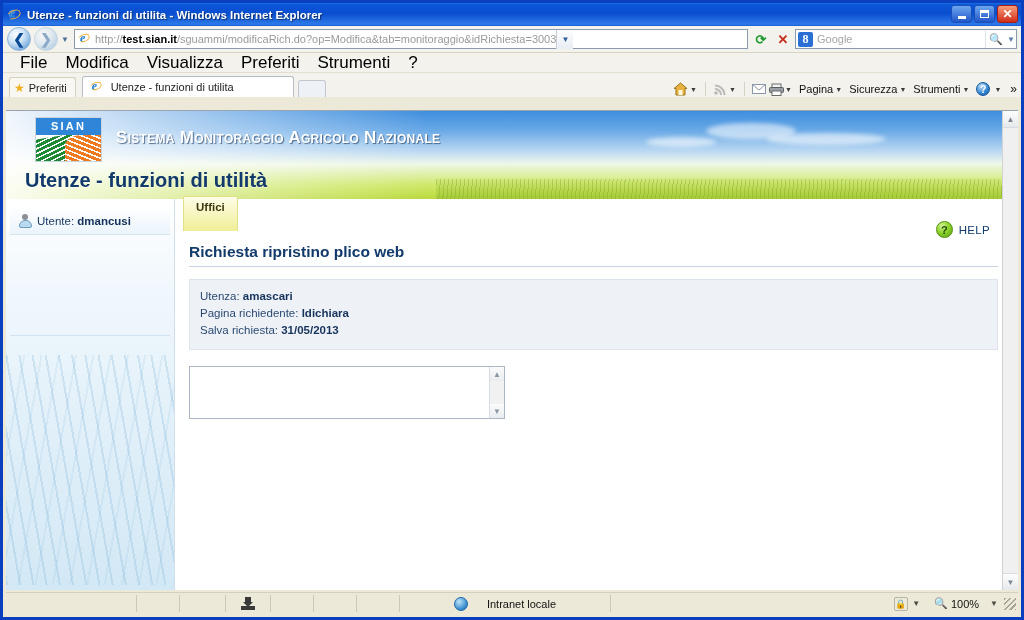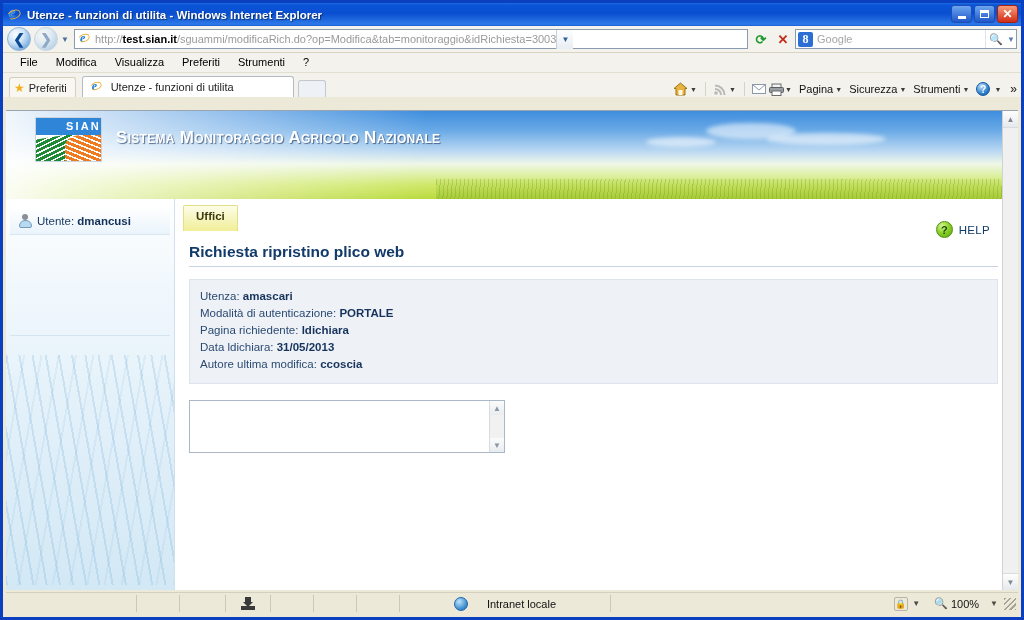--- a/index.html
+++ b/index.html
@@ -117,21 +117,21 @@
     display:flex;align-items:center;justify-content:center;color:#2b6fd4;font-size:11px;
   }
   .searchdrop{width:10px;color:#5b7fa8;font-size:8px;text-align:center;}
 
   
   .menubar{
     height:19px;background:#f3f2ec;display:flex;align-items:center;
     padding-left:8px;border-bottom:1px solid #e3dfd0;
   }
   .menuitem{
-    padding:0 9px;font-size:11px;color:#000;line-height:19px;
+    padding:0 9px;font-size:17px;color:#000;line-height:19px;
   }
 
   
   .favrow{
     height:24px;background:#f3f2ec;display:flex;align-items:flex-end;
     padding-left:6px;position:relative;
   }
   .favbtn{
     display:flex;align-items:center;height:20px;padding:0 8px 0 4px;
     border:1px solid #d4cfbe;border-bottom:none;background:#f8f7f1;
@@ -191,21 +191,21 @@
   .banner .cloud{
     position:absolute;border-radius:50%;background:rgba(255,255,255,.55);filter:blur(2px);
   }
   .logo{
     position:absolute;left:29px;top:6px;width:67px;height:45px;
     background:#fff;border:1px solid #c9d4de;box-sizing:border-box;
     overflow:hidden;
   }
   .logo .top{
     height:17px;background:#2f86d8;color:#fff;font-size:11px;font-weight:bold;
-    letter-spacing:2.2px;text-align:right;line-height:17px;
+    letter-spacing:2.2px;text-align:center;line-height:17px;
   }
   .logo .fields{position:absolute;left:0;top:17px;width:100%;height:28px;background:#fff;overflow:hidden;}
   .logo .grn{
     position:absolute;left:-4px;top:2px;width:40px;height:26px;
     background:repeating-linear-gradient(-18deg,#1f8a35 0px,#1f8a35 3px,#fff 3px,#fff 4.6px);
     transform:skewY(-9deg);
   }
   .logo .org{
     position:absolute;right:-6px;top:0px;width:42px;height:28px;
     background:repeating-linear-gradient(22deg,#ef7a20 0px,#ef7a20 3px,#fff 3px,#fff 4.6px);
@@ -253,21 +253,21 @@
   .sidebar-rule{
     position:absolute;left:4px;top:136px;width:160px;height:1px;background:#d3e4f0;
   }
 
   .content{flex:1;position:relative;padding:0;}
   .tabsrow{
     position:relative;height:24px;margin:8px 0 0 8px;display:flex;align-items:flex-end;
   }
   .tab{
     font-size:11.5px;font-weight:bold;color:#143a68;
-    padding:4px 12px 9px 12px;box-sizing:border-box;
+    padding:4px 12px 18px 12px;box-sizing:border-box;
   }
   .tab.active{
     background:linear-gradient(to bottom,#fdfde9,#f0ee96);
     border:1px solid #e2df86;border-bottom:none;
     border-radius:2px 2px 0 0;color:#3c3a12;
   }
   .help{
     position:absolute;right:22px;top:22px;display:flex;align-items:center;
   }
   .help-ico{
@@ -509,20 +509,21 @@
 
         <div class="logo">
           <div class="top">SIAN</div>
           <div class="fields">
             <span class="grn"></span>
               <span class="org"></span>
           </div>
         </div>
 
         <div class="banner-title">Sistema Monitoraggio Agricolo Nazionale</div>
+        <div class="page-h1">Utenze - funzioni di utilità</div>
       </div>
 
       <div class="bodycols">
 
         <div class="sidebar">
           <div class="wheat"></div>
           <div class="user-box">
             <span class="user-ico">
               <span class="head"></span>
                 <span class="body"></span>
@@ -548,34 +549,26 @@
 
           <div class="h2">Richiesta ripristino plico web</div>
           <div class="h2-rule"></div>
 
           <div class="detailbox">
             <div class="drow">
               <span>Utenza:</span>
               <b>amascari</b>
             </div>
             <div class="drow">
-              <span>Modalità di autenticazione:</span>
-              <b>PORTALE</b>
-            </div>
-            <div class="drow">
               <span>Pagina richiedente:</span>
               <b>ldichiara</b>
             </div>
             <div class="drow">
-              <span>Data ldichiara:</span>
+              <span>Salva richiesta:</span>
               <b>31/05/2013</b>
-            </div>
-            <div class="drow">
-              <span>Autore ultima modifica:</span>
-              <b>ccoscia</b>
             </div>
           </div>
 
           <div class="notewrap">
             <div class="notearea">
               <textarea placeholder="" style=""></textarea>
               <div class="vsb">
                 <div class="arw">▲</div>
                 <div class="arw">▼</div>
               </div>

